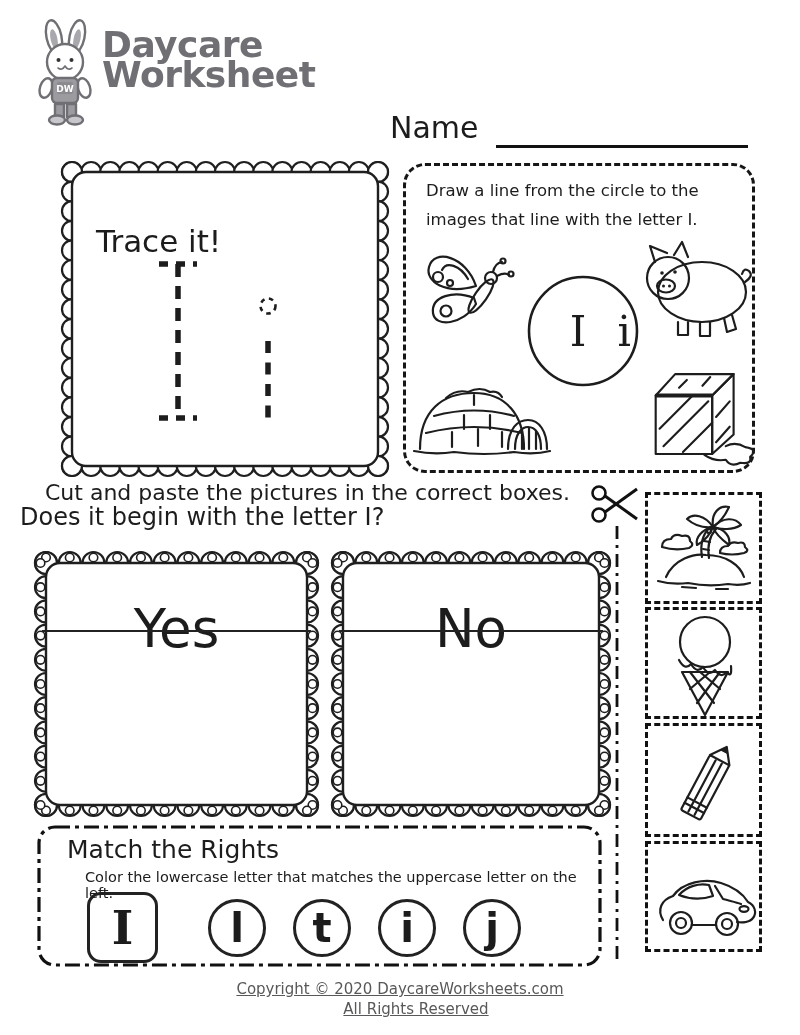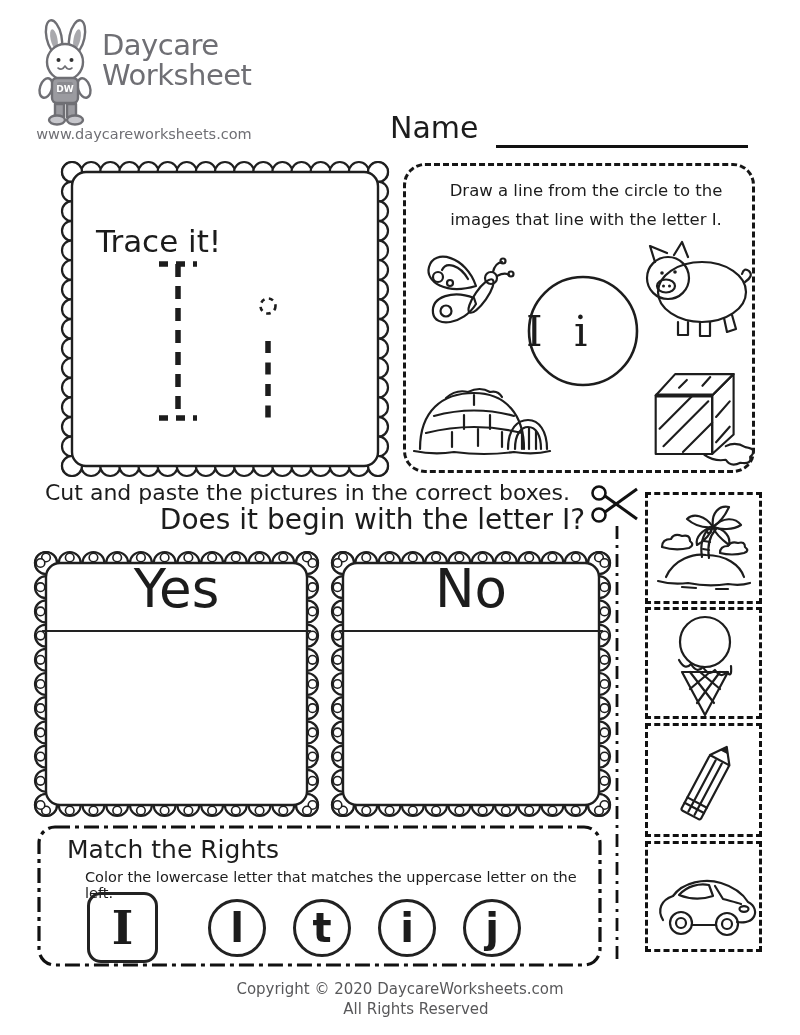--- a/index.html
+++ b/index.html
@@ -1,42 +1,42 @@
 <!DOCTYPE html>
 <html><head>
 <meta charset="utf-8">
 <style>
   html,body{margin:0;padding:0;background:#fff;}
   .page{position:relative;width:800px;height:1035px;background:#fff;overflow:hidden;
         font-family:"DejaVu Sans", sans-serif;color:#1c1c1c;}
   .abs{position:absolute;}
   svg{display:block;}
   .ink{stroke:#1d1d1d;fill:none;stroke-width:2.2;stroke-linecap:round;stroke-linejoin:round;}
-  .brand-text{color:#6f6f74;font-weight:400;font-size:29px;line-height:30px;letter-spacing:-0.5px;}
+  .brand-text{color:#6f6f74;font-weight:700;font-size:36px;line-height:30px;letter-spacing:-0.5px;}
   .brand-url{color:#6f6f74;font-size:14.5px;text-align:center;}
   .page-title{font-size:27px;font-weight:bold;letter-spacing:0.5px;}
   .name-label{font-size:30px;}
   .name-line{border-top:3px solid #111;}
   .trace-heading{font-size:31px;}
   .dashed-round{border:3px dashed #161616;border-radius:22px;box-sizing:border-box;}
   .dashed-sq{border:3px dashed #111;box-sizing:border-box;}
   .instr{font-size:16.5px;line-height:29px;}
   .circle-letters{font-family:"DejaVu Serif", serif;font-size:42px;letter-spacing:9px;}
   .cut-instr{font-size:22px;text-align:center;}
-  .question{font-size:28px;text-align:right;}
-  .yn-label{font-size:53px;text-align:center;}
+  .question{font-size:24px;text-align:left;}
+  .yn-label{font-size:53px;text-align:center;margin-top:40px;}
   .yn-line{border-top:2px solid #222;}
   .match-heading{font-size:25px;}
   .match-instr{font-size:14.5px;}
   .match-square{border:3px solid #222;border-radius:14px;display:flex;align-items:center;justify-content:center;
                 font-family:"DejaVu Serif", serif;font-weight:bold;font-size:46px;box-sizing:border-box;}
   .match-circle{border:3px solid #222;border-radius:50%;display:flex;align-items:center;justify-content:center;
                 font-weight:bold;font-size:40px;box-sizing:border-box;}
-  .footer-text{width:800px;text-align:center;font-size:15px;color:#58585a;}
-  .center-flex{display:flex;align-items:center;justify-content:flex-start;}
+  .footer-text{width:800px;text-align:center;font-size:15px;color:#58585a;text-decoration:underline;}
+  .center-flex{display:flex;align-items:center;justify-content:flex-end;}
 </style>
 </head>
 <body>
 
 <div class="page">
 
   <svg class="abs" style="left:32px;top:16px;" width="68" height="112" viewBox="0 0 68 112">
     <g stroke="#6f6f74" stroke-width="2.4" fill="#fff" stroke-linejoin="round">
       <ellipse cx="22" cy="21" rx="7.5" ry="17" transform="rotate(-12 22 21)"></ellipse>
       <ellipse cx="45" cy="21" rx="7.5" ry="17" transform="rotate(12 45 21)"></ellipse>
@@ -55,21 +55,20 @@
     <circle cx="39.5" cy="44" r="2" fill="#333"></circle>
     <path d="M33 50 q-3 5 -7 2 M33 50 q3 5 7 2" stroke="#6f6f74" stroke-width="1.6" fill="none" stroke-linecap="round"></path>
     <rect x="25" y="66" width="16" height="12" rx="2" fill="#8a8a8f"></rect>
     <text x="33" y="75.5" text-anchor="middle" font-size="9" font-weight="bold" fill="#fff">DW</text>
   </svg>
 
   <div class="abs brand-text" style="left:102px;top:30px;">
     <div>Daycare</div>
     <div>Worksheet</div>
   </div>
-  <div class="abs brand-url" style="left:28px;top:126px;width:232px;">www.daycareworksheets.com</div>
 
 
   <div class="abs name-label" style="left:390px;top:110px;">Name</div>
   <div class="abs name-line" style="left:496px;top:145px;width:252px;height:0;"></div>
 
   <div class="abs" style="left:60px;top:160px;width:330px;height:318px;">
     <svg class="abs" style="left:0;top:0;" width="330" height="318">
         <circle cx="12" cy="12" r="10" fill="#fff" stroke="#1f1f1f" stroke-width="2.2"></circle>
         <circle cx="31.125" cy="12" r="10" fill="#fff" stroke="#1f1f1f" stroke-width="2.2"></circle>
         <circle cx="50.25" cy="12" r="10" fill="#fff" stroke="#1f1f1f" stroke-width="2.2"></circle>
@@ -146,21 +145,21 @@
         <line x1="3" y1="162" x2="41" y2="162" stroke-dasharray="9 8"></line>
       </g>
     </svg>
     <svg class="abs" style="left:196px;top:135px;" width="24" height="132" viewBox="0 0 24 132">
       <circle cx="12" cy="11" r="7.5" fill="none" stroke="#1d1d1d" stroke-width="2.6" stroke-dasharray="4.5 4.5"></circle>
       <line x1="12" y1="46" x2="12" y2="128" stroke="#1d1d1d" stroke-width="5.5" stroke-dasharray="12 9.5"></line>
     </svg>
   </div>
 
   <div class="abs dashed-round" style="left:403px;top:163px;width:352px;height:310px;">
-    <div class="abs instr" style="left:20px;top:10px;width:320px;text-align:center;">
+    <div class="abs instr" style="left:20px;top:10px;width:320px;">
       <div>Draw a line from the circle to the</div>
       <div>images that line with the letter I.</div>
     </div>
 
     <svg class="abs" style="left:12px;top:72px;" width="100" height="100" viewBox="0 0 100 100">
       <g class="ink">
         <ellipse cx="63" cy="58" rx="6" ry="20" transform="rotate(35 63 58)"></ellipse>
         <circle cx="73" cy="40" r="6"></circle>
         <path d="M75 34 q2 -9 9 -10"></path>
           <circle cx="85" cy="23" r="2.5"></circle>

